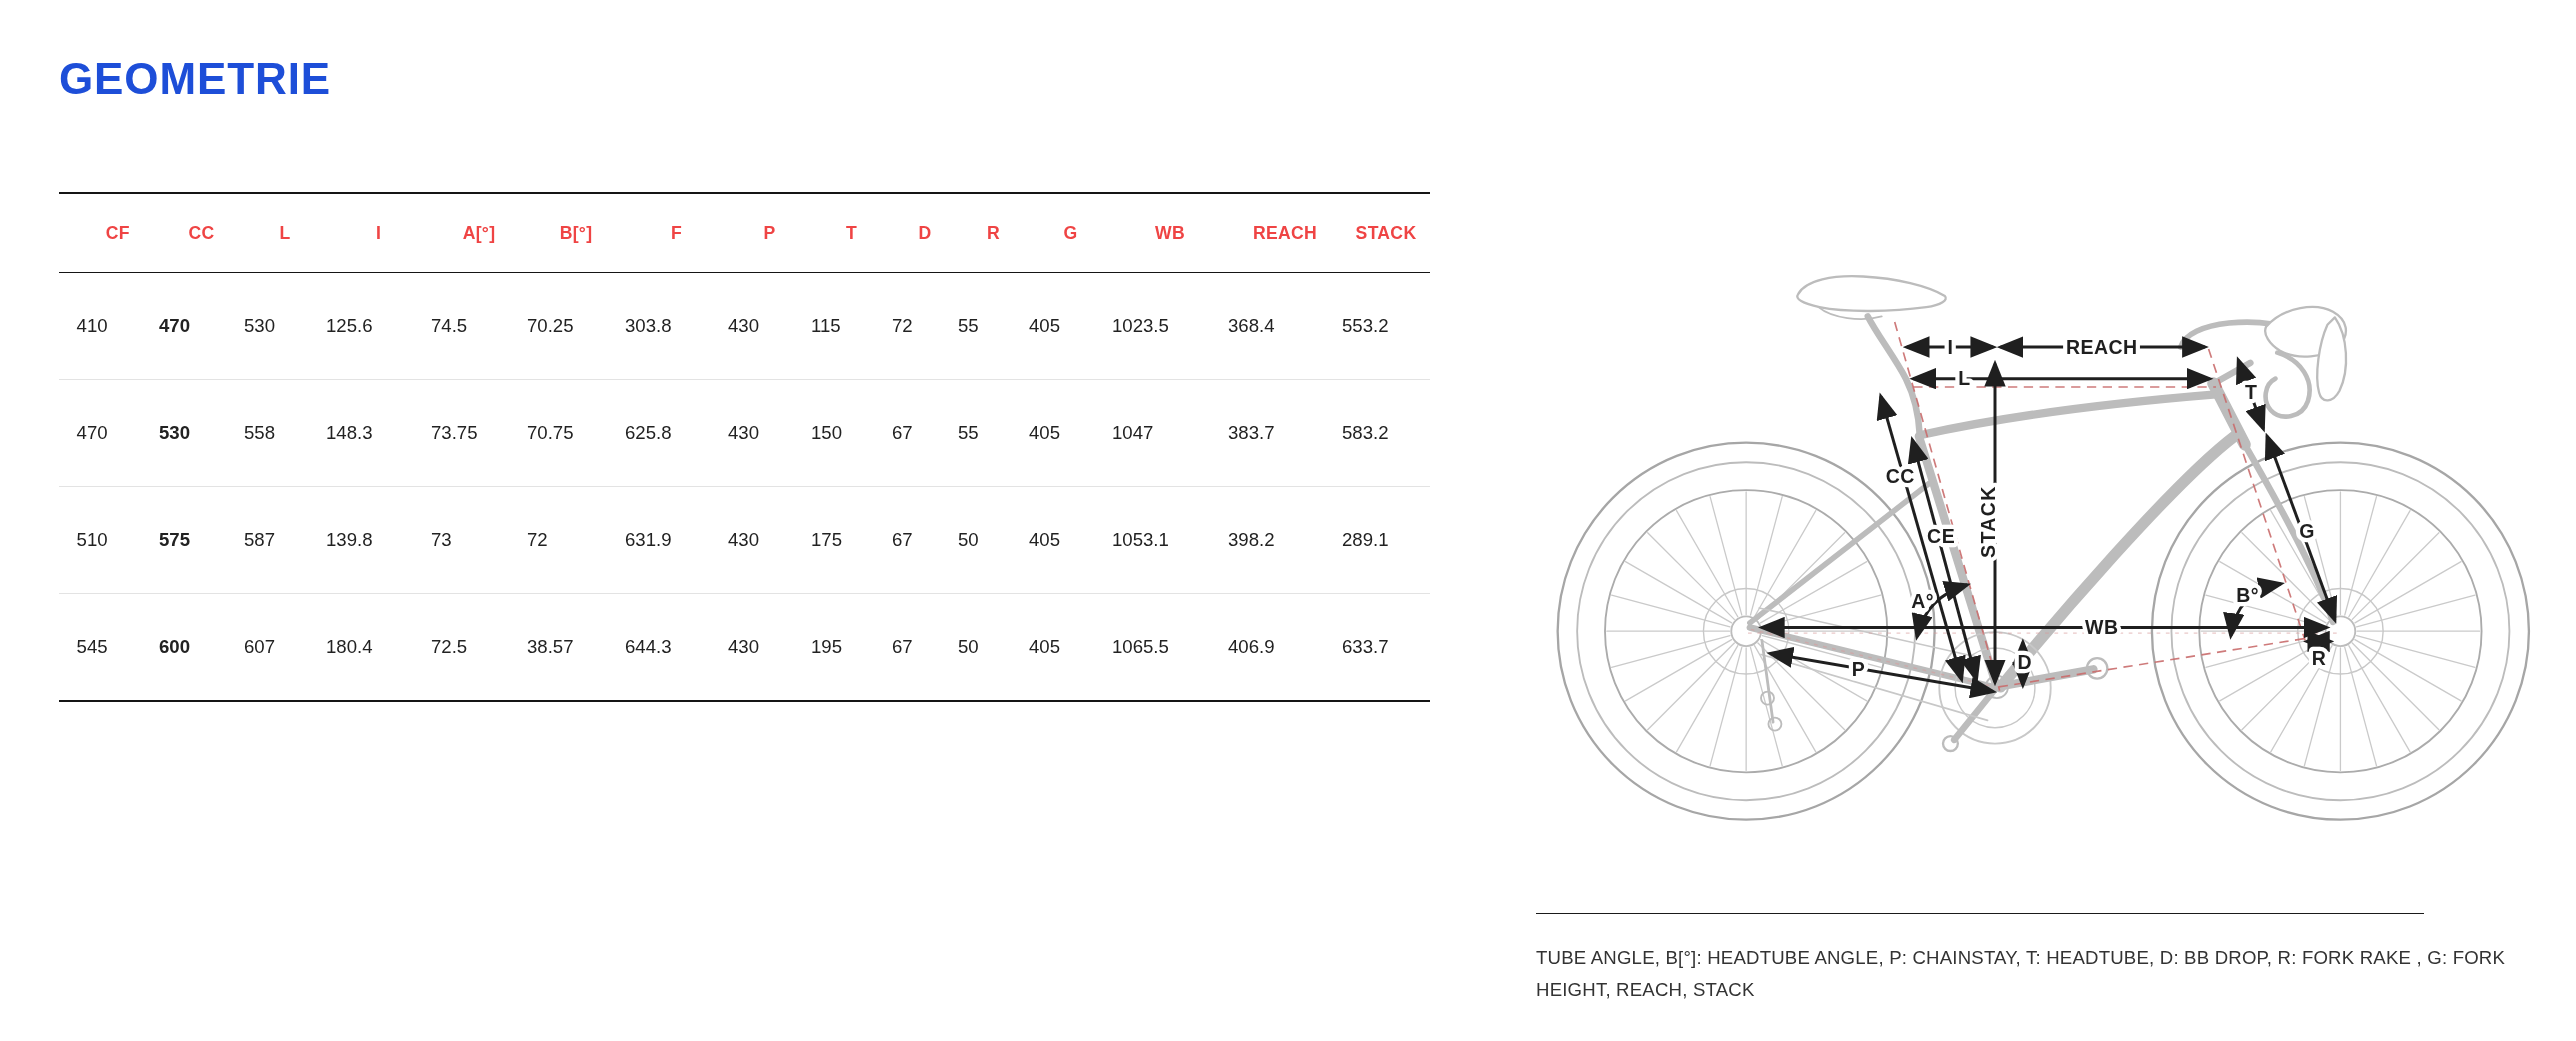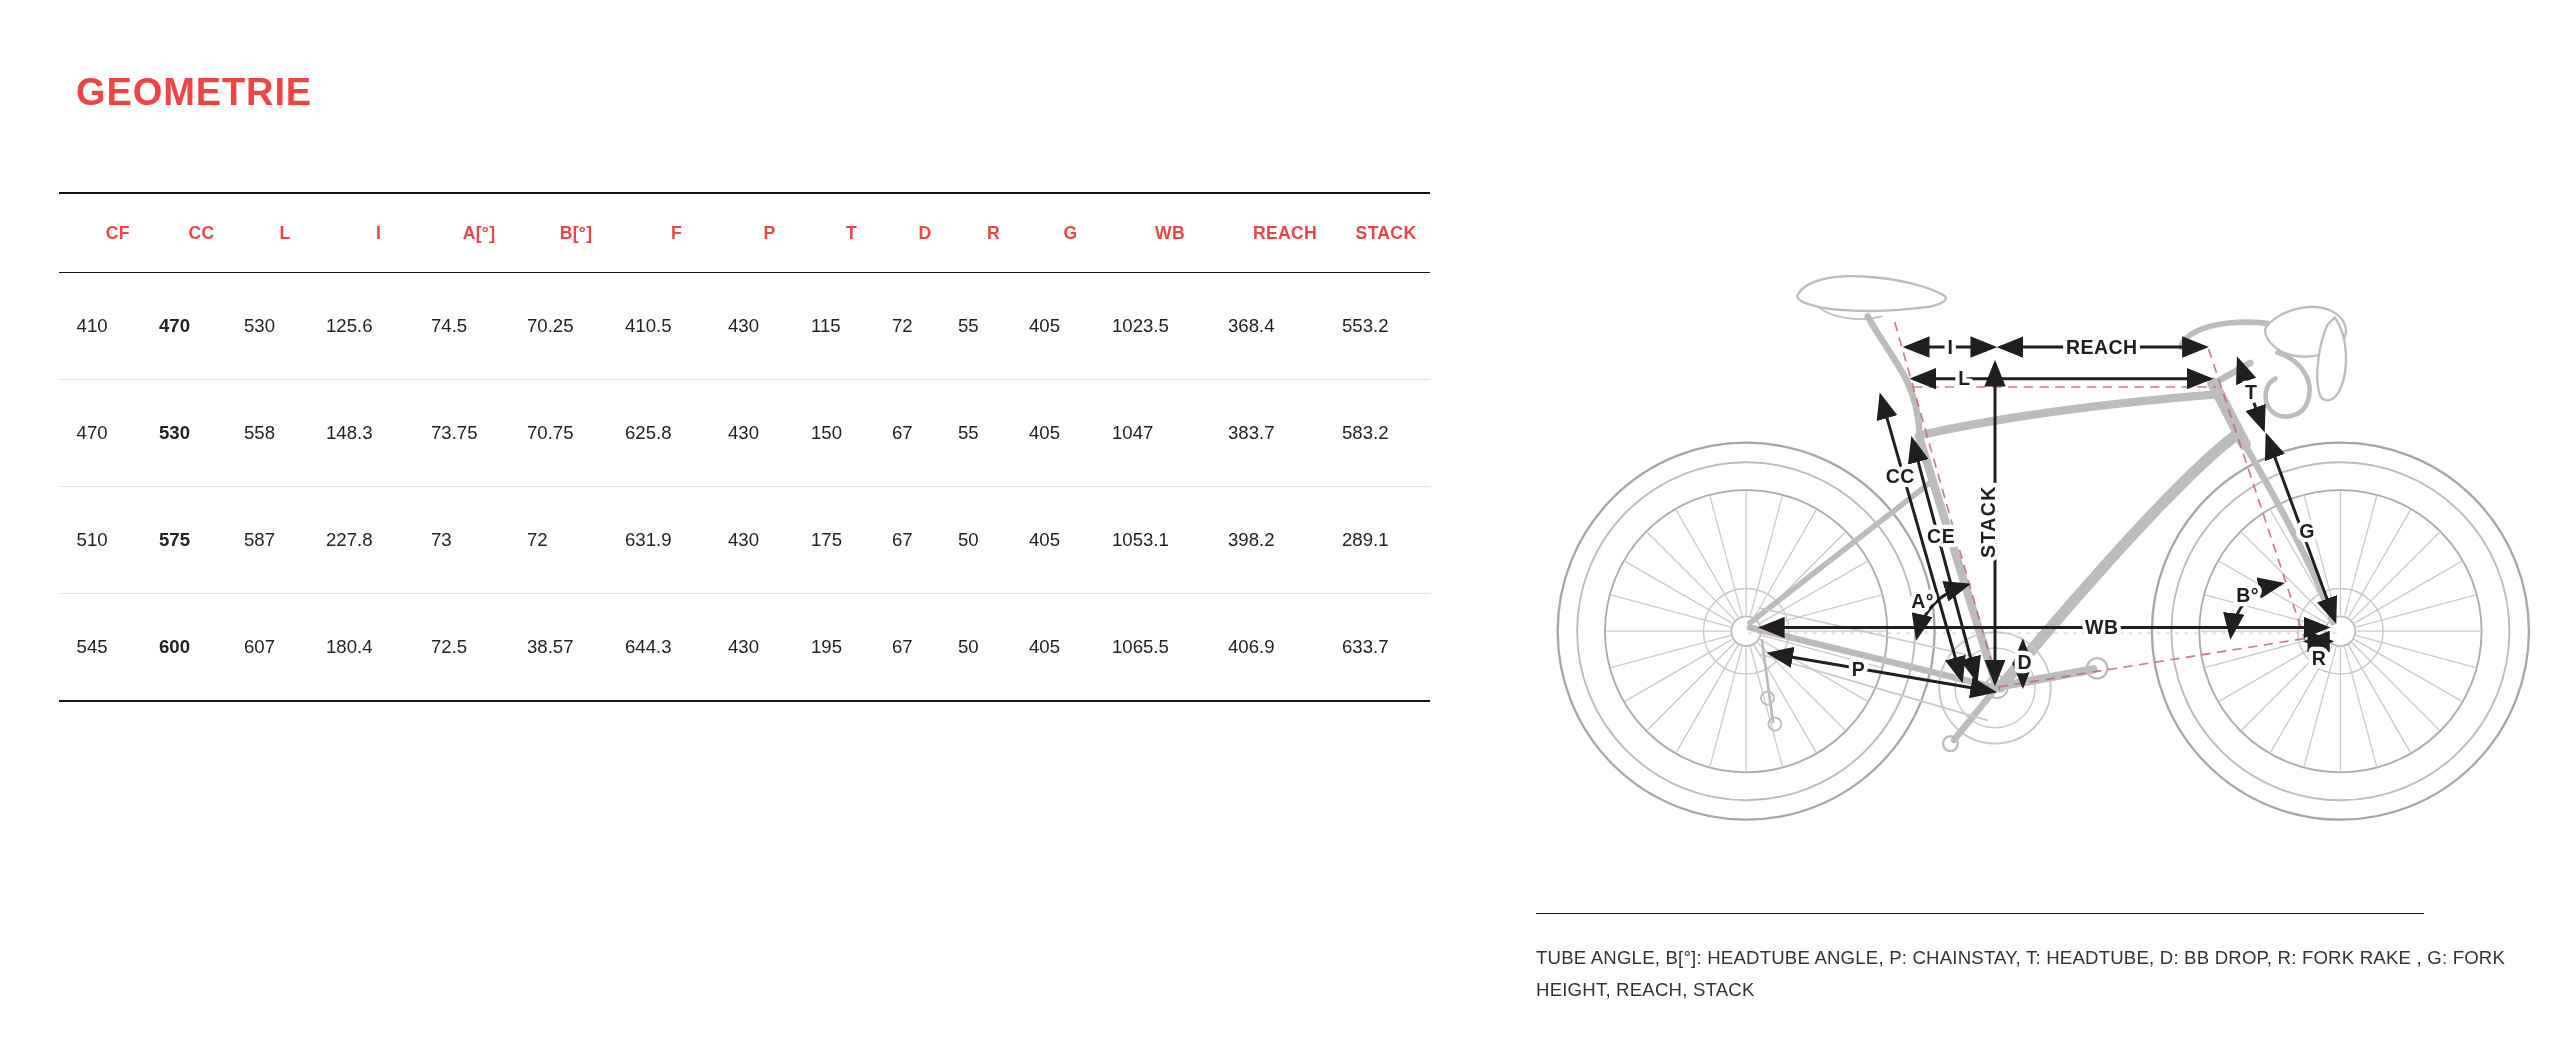--- a/index.html
+++ b/index.html
@@ -1,22 +1,22 @@
 <!DOCTYPE html>
 <html style="font-size:15px"><head>
 <meta charset="utf-8">
 <style>
   html,body{margin:0;padding:0;}
   body{
     width:2576px;height:1042px;background:#ffffff;position:relative;overflow:hidden;
     font-family:"Liberation Sans","DejaVu Sans",sans-serif;color:#222;
   }
   .title{
-    position:absolute;left:59px;top:54px;margin:17px;
-    font-size:38px;font-weight:700;letter-spacing:0.9px;color:#ef4444;
+    position:absolute;left:59px;top:54px;margin:0;
+    font-size:44px;font-weight:700;letter-spacing:0.9px;color:#1d4ed8;
   }
   
   .geo-table{
     position:absolute;left:59px;top:192px;width:1371px;
     border-collapse:collapse;table-layout:fixed;
     border-top:2.8px solid #151515;border-bottom:2.8px solid #151515;
   }
   .geo-table th{
     height:78px;text-align:center;vertical-align:middle;
     font-size:17.6px;font-weight:700;color:#ef4444;letter-spacing:0.3px;
@@ -98,21 +98,21 @@
         </tr>
     </thead>
     <tbody>
         <tr>
           <td>410</td>
           <td class="b">470</td>
           <td>530</td>
           <td>125.6</td>
           <td>74.5</td>
           <td>70.25</td>
-          <td>410.5</td>
+          <td>303.8</td>
           <td>430</td>
           <td>115</td>
           <td>72</td>
           <td>55</td>
           <td>405</td>
           <td>1023.5</td>
           <td>368.4</td>
           <td>553.2</td>
         </tr>
         <tr>
@@ -129,21 +129,21 @@
           <td>55</td>
           <td>405</td>
           <td>1047</td>
           <td>383.7</td>
           <td>583.2</td>
         </tr>
         <tr>
           <td>510</td>
           <td class="b">575</td>
           <td>587</td>
-          <td>227.8</td>
+          <td>139.8</td>
           <td>73</td>
           <td>72</td>
           <td>631.9</td>
           <td>430</td>
           <td>175</td>
           <td>67</td>
           <td>50</td>
           <td>405</td>
           <td>1053.1</td>
           <td>398.2</td>

